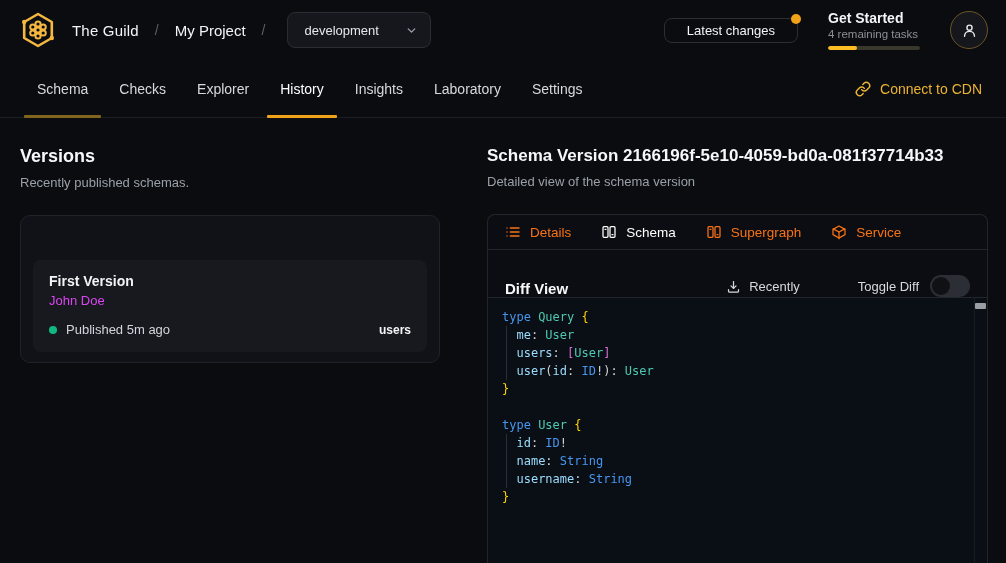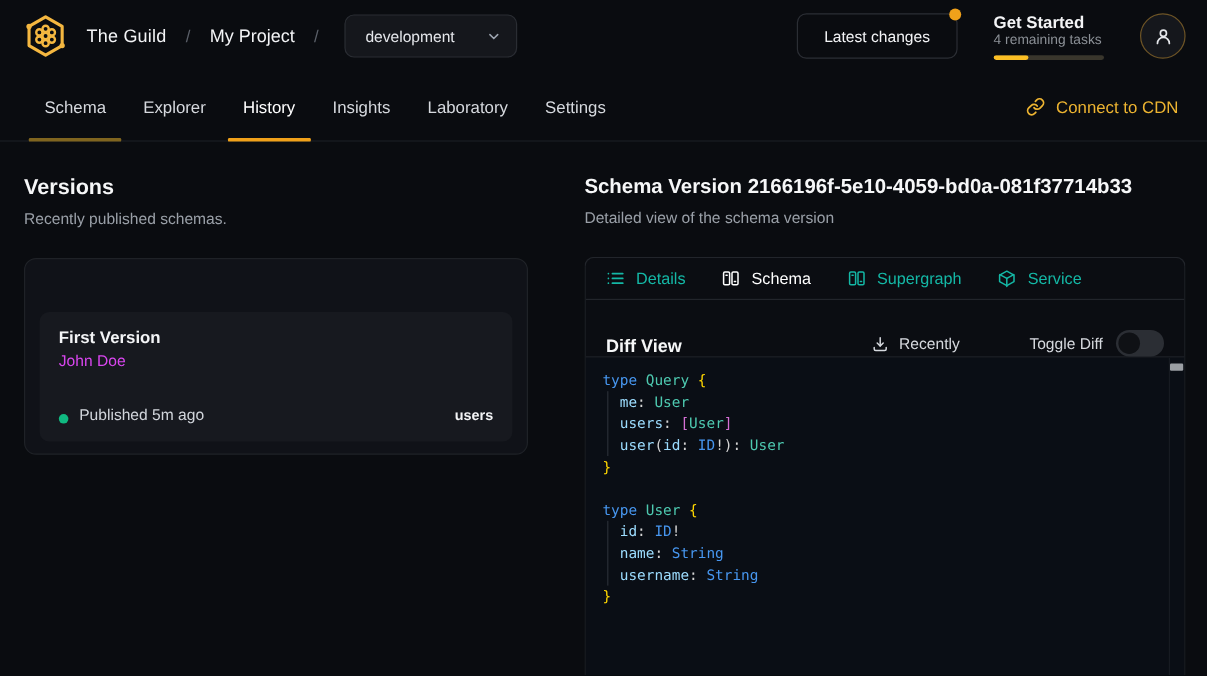--- a/index.html
+++ b/index.html
@@ -17,21 +17,21 @@
   .brand-name { font-size:15px; font-weight:500; color:#f3f4f6; letter-spacing:.2px; }
   .crumb-sep { color:#5b6069; font-size:14px; padding:0 2px; }
   .crumb { font-size:15px; color:#f3f4f6; }
   .target-select {
     margin-left:6px; height:36px; display:flex; align-items:center; gap:26px;
     padding:0 12px 0 16px; background:#15171c; border:1px solid #2a2d33;
     border-radius:8px; font-size:13px; color:#e5e7eb; cursor:pointer;
   }
   .header-right { margin-left:auto; display:flex; align-items:center; gap:30px; }
   .latest-btn {
-    position:relative; height:38px; padding:0 22px; background:transparent;
+    position:relative; height:25px; padding:0 22px; background:transparent;
     border:1px solid #2b2e34; border-radius:8px; color:#f3f4f6; font-size:13px;
     font-family:inherit; cursor:pointer;
   }
   .latest-dot { position:absolute; top:-5px; right:-4px; width:10px; height:10px;
     border-radius:50%; background:#f0a11a; }
   .get-started { width:92px; }
   .gs-title { font-size:14px; font-weight:600; color:#f3f4f6; }
   .gs-sub { font-size:11.5px; color:#8b9096; margin-top:2px; white-space:nowrap; }
   .gs-bar { margin-top:6px; height:4px; border-radius:2px; background:#39362c; overflow:hidden; }
   .gs-fill { height:100%; background:#fbbf24; border-radius:2px; }
@@ -58,32 +58,32 @@
   .col-left { width:420px; flex:none; }
   .col-right { flex:1; display:flex; flex-direction:column;padding-left:23px; }
   .sec-title { font-size:18px; font-weight:700; color:#f6f7f8; }
   .sec-sub { font-size:13px; color:#9aa0a8; margin-top:8px; }
 
   .versions-card { margin-top:25px; background:#101218; border:1px solid #1f2227;
     border-radius:10px; padding:44px 12px 10px; }
   .version-item { background:#17191f; border-radius:8px; padding:13px 16px 15px; cursor:pointer; }
   .vi-name { font-size:14px; font-weight:600; color:#f3f4f6; }
   .vi-author { font-size:13px; color:#d946ef; margin-top:4px; }
-  .vi-row { display:flex; align-items:flex-end; gap:9px; margin-top:30px; }
+  .vi-row { display:flex; align-items:center; gap:9px; margin-top:14px; }
   .vi-dot { width:8px; height:8px; border-radius:50%; background:#10b981; }
   .vi-status { font-size:13px; color:#d1d5db; }
   .vi-service { margin-left:auto; font-size:12px; font-weight:700; color:#f3f4f6; }
 
   .detail-panel { margin-top:25px; flex:1; display:flex; flex-direction:column;
     border:1px solid #22252b; border-bottom:none; border-radius:8px 8px 0 0;
     background:#0b0d12; overflow:hidden; }
   .panel-tabs { height:35px; flex:none; display:flex; align-items:center; gap:30px;
     padding:0 17px; border-bottom:1px solid #22252b; }
   .panel-tab { display:flex; align-items:center; gap:9px; font-size:13.5px;
-    color:#14b8a6; cursor:pointer; }
+    color:#f97316; cursor:pointer; }
   .panel-tab.active { color:#ffffff; }
   .diff-header { height:48px; flex:none; display:flex; align-items:flex-end;
     padding:0 17px; border-bottom:1px solid #22252b; }
   .diff-title { font-size:15px; font-weight:700; color:#f6f7f8; }
   .diff-actions { margin-left:auto; display:flex; align-items:center; gap:26px; }
   .download-btn { display:flex; align-items:center; gap:8px; font-size:13px;
     color:#d6d9de; background:none; border:none; font-family:inherit; cursor:pointer; }
   .toggle-group { display:flex; align-items:center; gap:11px;margin-left:32px; }
   .toggle-label { font-size:13px; color:#d6d9de; }
   .switch { position:relative; width:40px; height:22px; border-radius:11px;
@@ -162,20 +162,21 @@
             <path d="M5 20c0-3.9 3.1-7 7-7s7 3.1 7 7"></path>
         </svg>
       </span>
     </div>
   </div>
 </div>
 
 <div class="nav">
   <ul class="nav-tabs" id="nav-tabs">
       <li class="nav-tab dim">Schema</li>
+      <li class="nav-tab">Checks</li>
       <li class="nav-tab">Explorer</li>
       <li class="nav-tab active">History</li>
       <li class="nav-tab">Insights</li>
       <li class="nav-tab">Laboratory</li>
       <li class="nav-tab">Settings</li>
     </ul>
   <div class="cdn-link">
     <span>
       <svg width="16" height="16" viewBox="0 0 24 24" fill="none" stroke="#edb431" stroke-width="2.2" stroke-linecap="round" stroke-linejoin="round">
         <path d="M10 13a5 5 0 0 0 7.54.54l3-3a5 5 0 0 0-7.07-7.07l-1.72 1.71"></path>

